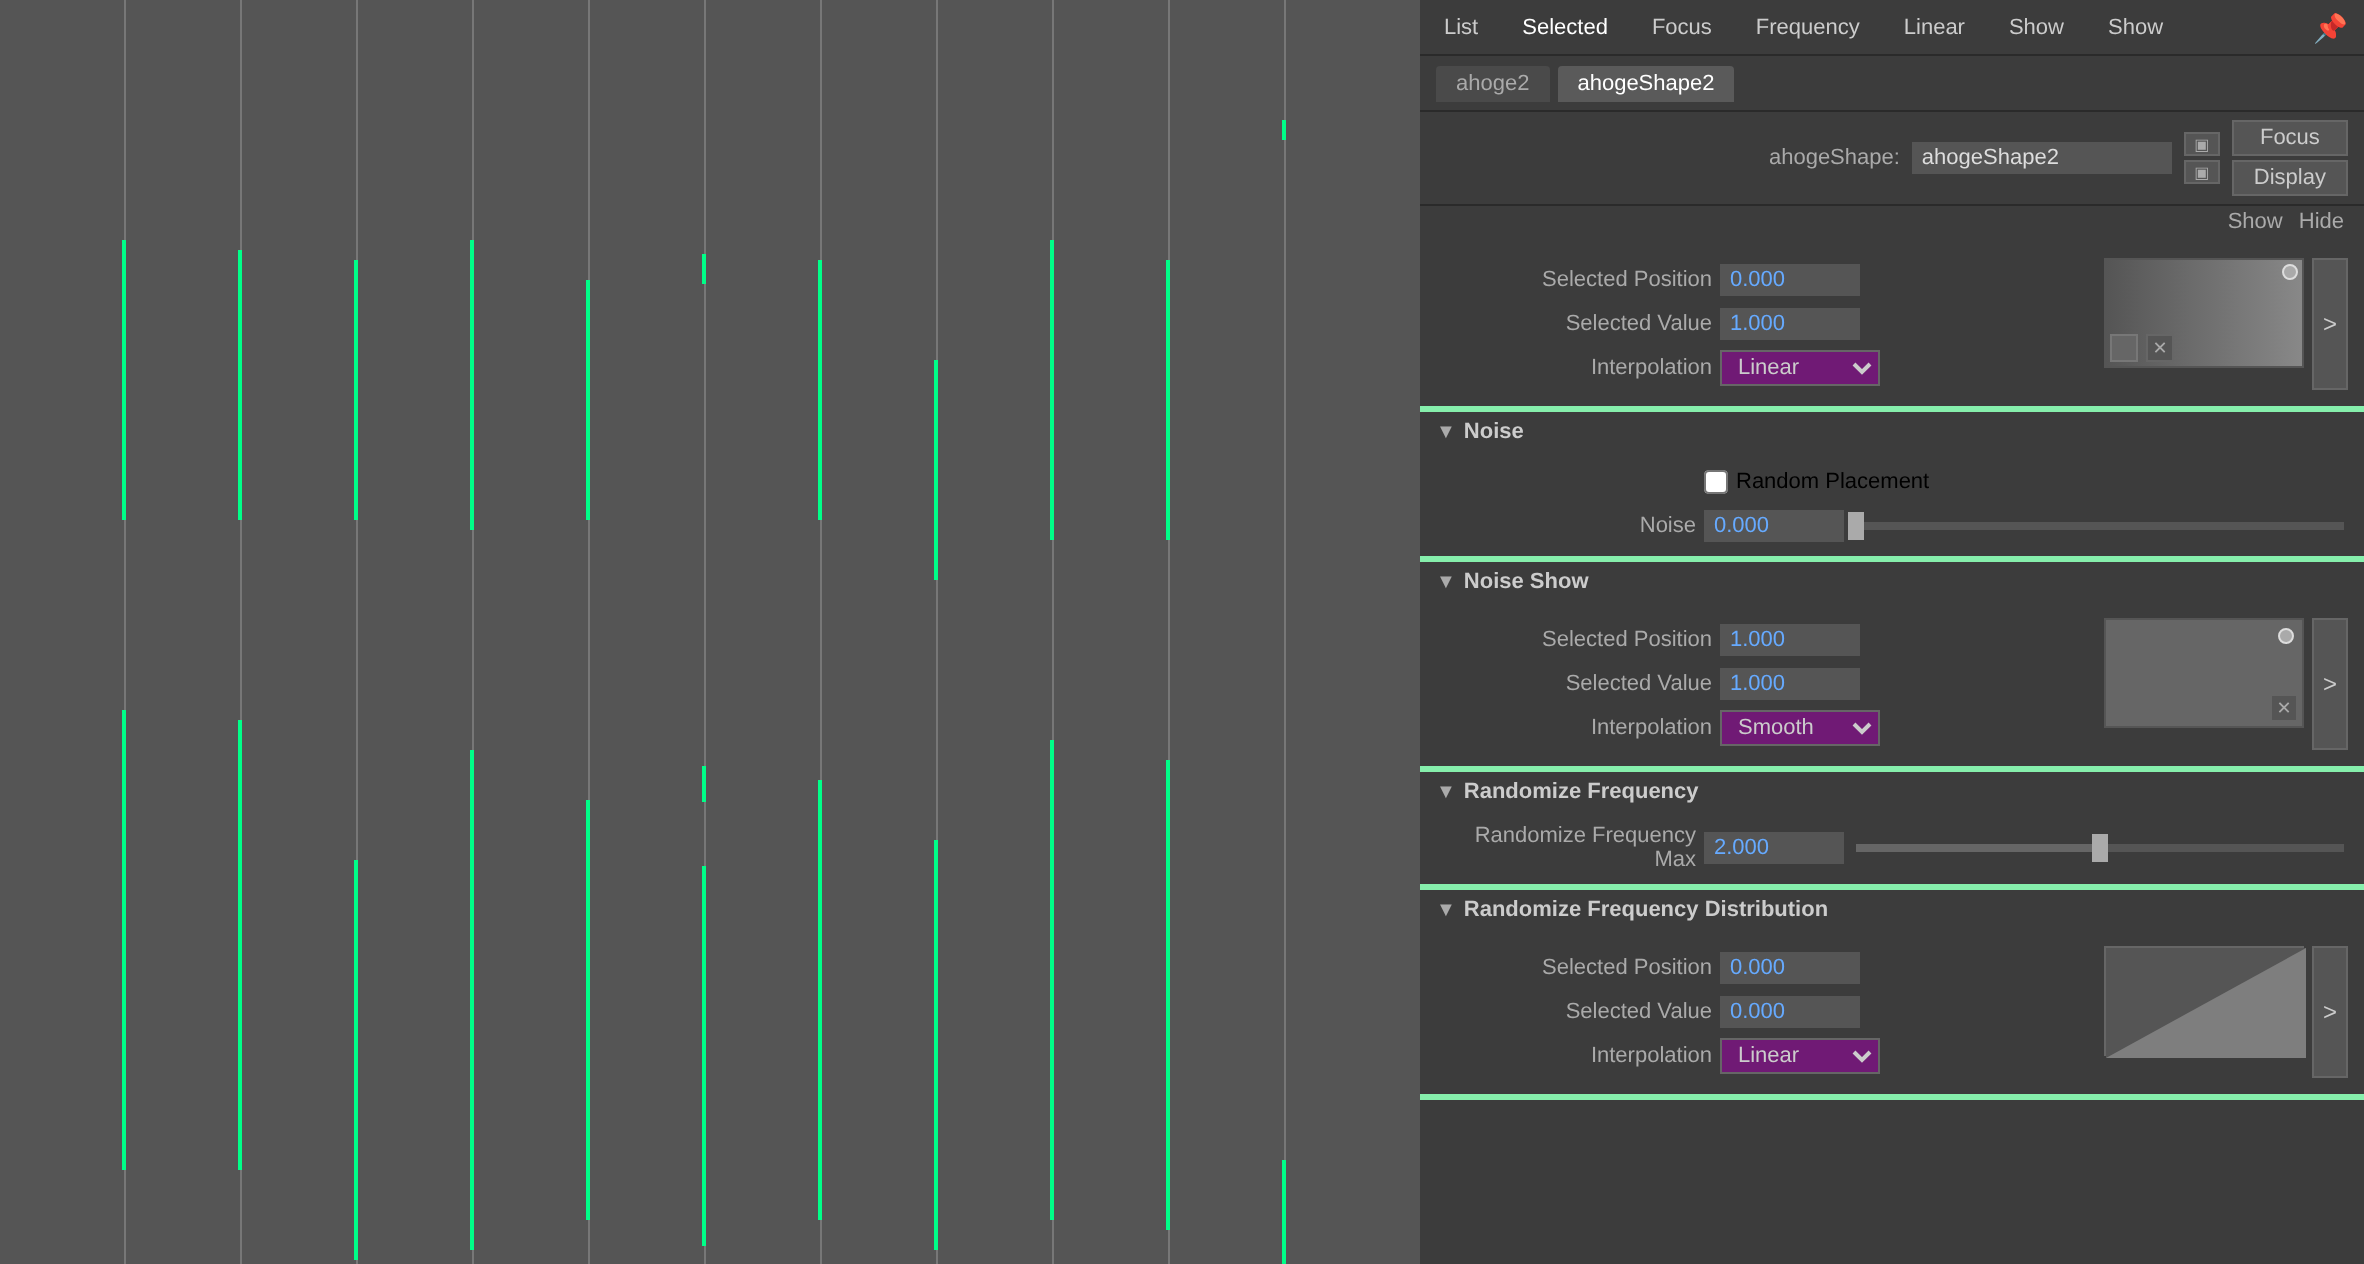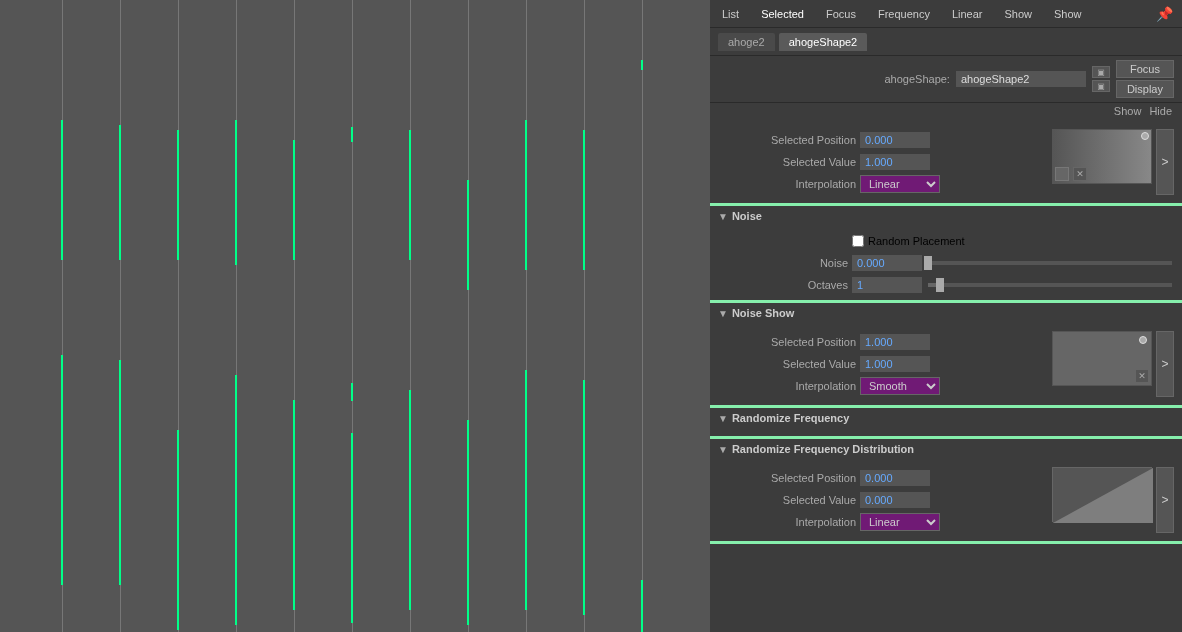--- a/index.html
+++ b/index.html
@@ -496,28 +496,20 @@
         <div class="prop-row">
           <span class="prop-label">Noise</span>
           <input class="prop-input" value="0.000" style="">
           <div class="prop-slider-track">
             <div class="prop-slider-fill" style="width:0%;"></div>
             <div class="prop-slider-thumb" style="left:0%;"></div>
           </div>
         </div>
 
 
-        <div class="prop-row">
-          <span class="prop-label">Octaves</span>
-          <input class="prop-input" value="1" style="">
-          <div class="prop-slider-track">
-            <div class="prop-slider-fill" style="width:5%;"></div>
-            <div class="prop-slider-thumb" style="left:5%;"></div>
-          </div>
-        </div>
 
       </div>
     </div>
 
     <div class="section">
       <div class="section-header">
         <span class="section-arrow">▼</span>
         <span class="section-title">Noise Show</span>
       </div>
       <div class="section-body">
@@ -553,20 +545,28 @@
     </div>
 
     <div class="section">
       <div class="section-header">
         <span class="section-arrow">▼</span>
         <span class="section-title">Randomize Frequency</span>
       </div>
       <div class="section-body">
 
 
+        <div class="prop-row">
+          <span class="prop-label">Randomize Frequency Max</span>
+          <input class="prop-input" value="2.000" style="">
+          <div class="prop-slider-track">
+            <div class="prop-slider-fill" style="width:50%;"></div>
+            <div class="prop-slider-thumb" style="left:50%;"></div>
+          </div>
+        </div>
       </div>
     </div>
 
     <div class="section">
       <div class="section-header">
         <span class="section-arrow">▼</span>
         <span class="section-title">Randomize Frequency Distribution</span>
       </div>
       <div class="section-body">
         <div class="ramp-preview-container">

